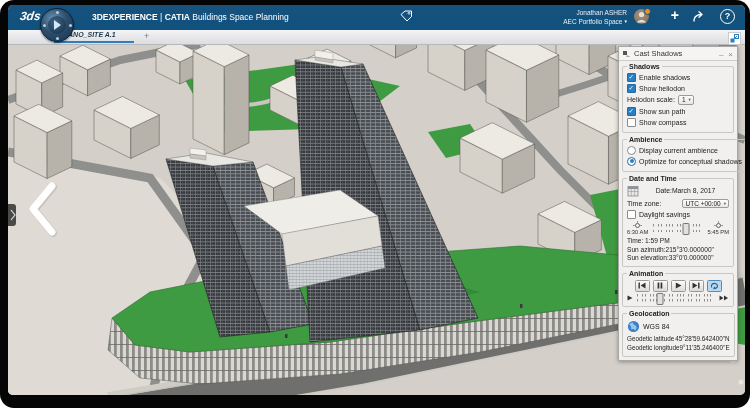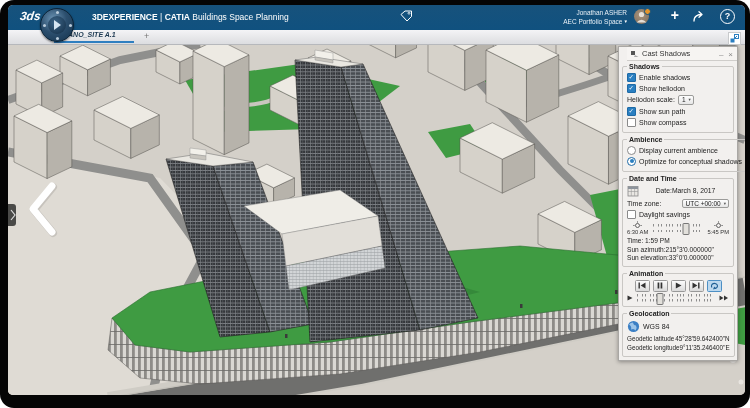--- a/index.html
+++ b/index.html
@@ -39,21 +39,21 @@
   .tabline{position:absolute;left:46px;bottom:1px;width:80px;height:2px;background:#2f7fc0;}
   .tabplus{position:absolute;left:136px;top:1px;color:#777;font-size:9px;}
   .expandico{position:absolute;right:4px;top:27px;width:11px;height:11px;background:#fff;border:1px solid #c8cacc;z-index:26;}
 
   
   .viewport{position:absolute;left:0;top:39px;width:737px;height:351px;overflow:hidden;}
   .viewport svg.scene{position:absolute;left:0;top:0;}
 
   
   .panel{position:absolute;right:7px;top:2px;width:118px;background:#f2f0ee;border:1px solid #a9a7a4;box-shadow:0 1px 4px rgba(0,0,0,.35);font-size:7px;color:#222;z-index:20;}
-  .p-head{display:flex;align-items:flex-end;gap:3px;padding:2px 3px;border-bottom:1px solid #cfcdca;background:#f6f4f2;margin-left:8px;}
+  .p-head{display:flex;align-items:flex-end;gap:3px;padding:2px 3px;border-bottom:1px solid #cfcdca;background:#f6f4f2;}
   .p-title{flex:1;font-size:7.5px;color:#333;}
   .p-min,.p-close{color:#888;font-size:8px;line-height:7px;padding:0 1px;}
   fieldset{margin:2px 3px 3px;border:1px solid #c9c7c4;border-radius:2px;padding:1px 4px 3px;}
   legend{font-size:7px;font-weight:bold;color:#222;padding:0 2px;}
   .row{display:flex;align-items:center;gap:3px;margin:2px 0;}
   .lbl{white-space:nowrap;}
   .grow{flex:1;}
   .cb{width:7px;height:7px;border:1px solid #8a8a8a;background:#fff;border-radius:1px;flex:0 0 auto;position:relative;}
   .cb.on{background:#2a7fc1;border-color:#1e6aa6;}
   .cb.on::after{content:"✓";position:absolute;left:0.5px;top:-1px;color:#fff;font-size:6.5px;}

